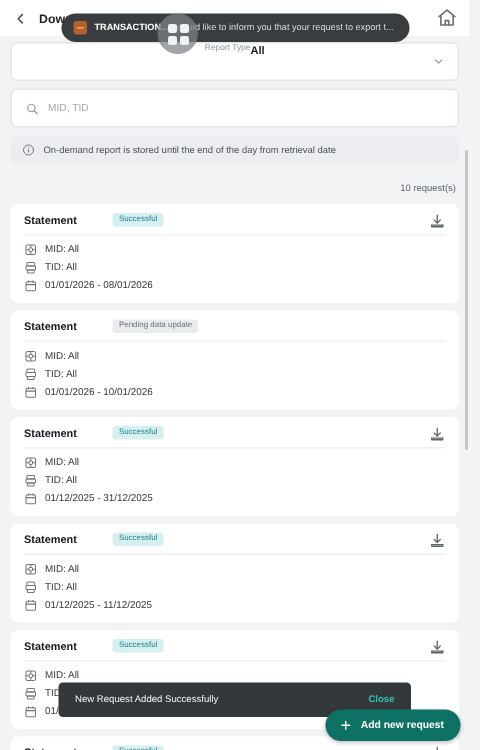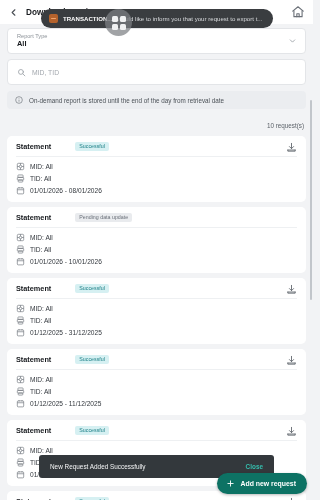--- a/index.html
+++ b/index.html
@@ -39,21 +39,21 @@
   .field {
     background:#ffffff;
     border:1px solid #e3e5e8;
     border-radius:4px;
     height:26px;
     display:flex;
     align-items:center;
     padding:0 9px;
     position:relative;
   }
-  .field.select { flex-direction:column; align-items:stretch; justify-content:center; padding:0 9px; }
+  .field.select { flex-direction:row; align-items:stretch; justify-content:center; padding:0 9px; }
   .flabel { font-size:5.6px; color:#8c9298; line-height:1.15; }
   .fvalue { font-size:7.4px; color:#15181c; font-weight:bold; line-height:1.2; margin-top:1px; }
   .chev {
     position:absolute; right:8px; top:50%; transform:translateY(-50%);
     width:9px; height:9px; color:#8c9298;
   }
   .search-field { margin-top:5px; gap:6px; }
   .search-ic { width:9px; height:9px; color:#9aa0a6; flex:0 0 auto; }
   .search-ph { font-size:6.8px; color:#a3a8ae; }
 

